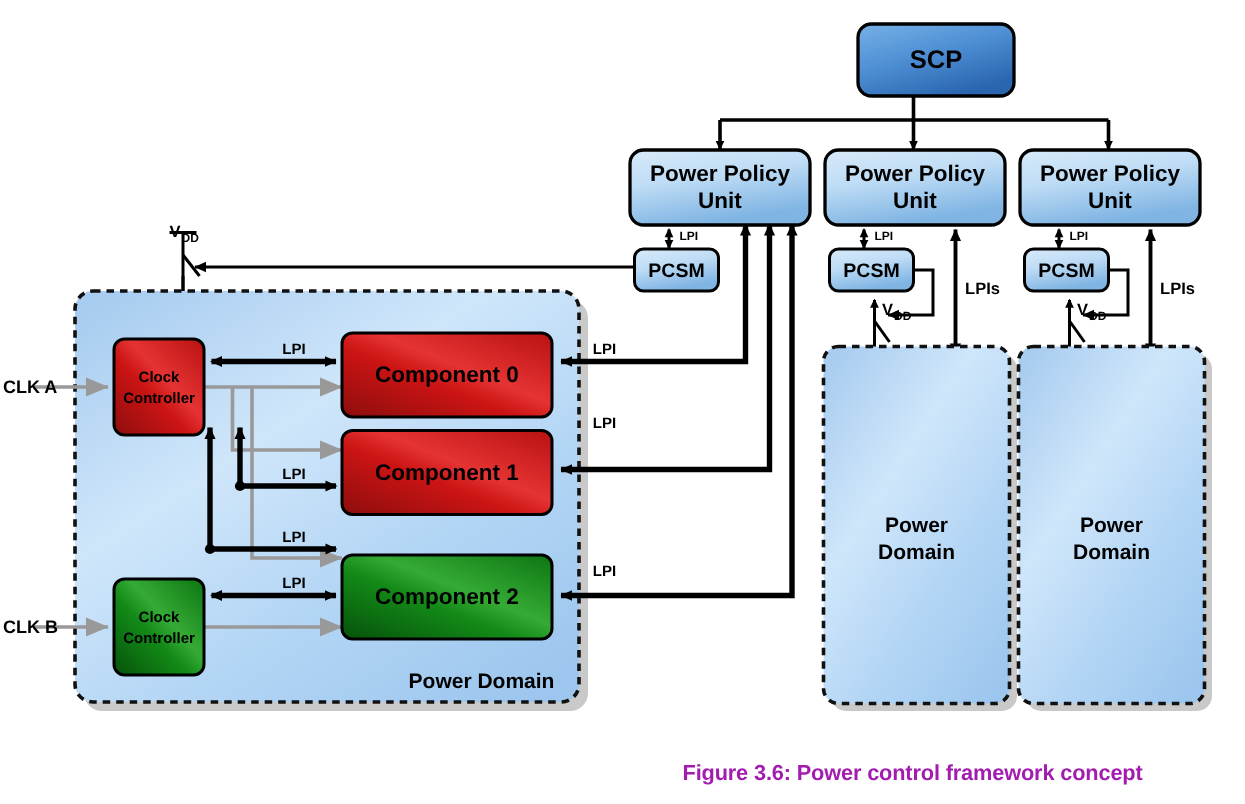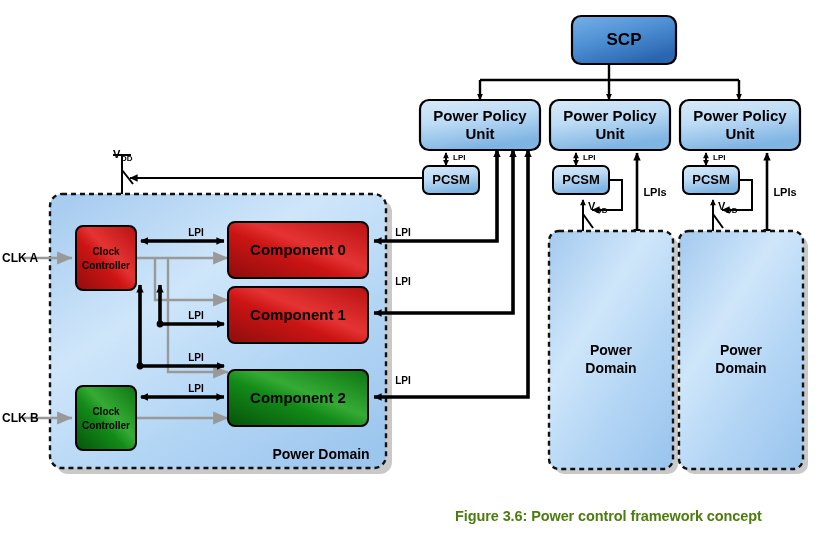--- a/index.html
+++ b/index.html
@@ -44,21 +44,21 @@
   .flow-black { stroke: #000000; fill: none; stroke-linecap: butt; }
   .flow-grey { stroke: #999999; fill: none; }
   .caption {
     position: absolute;
     left: 455px;
     top: 508px;
     width: 375px;
     font-family: "Liberation Sans", sans-serif;
     font-size: 14.5px;
     font-weight: bold;
-    color: #4d7c0f;
+    color: #a21caf;
     letter-spacing: -0.1px;
   }
   .watermark {
     position: absolute;
     left: 500px;
     top: 496px;
     font-family: "Liberation Sans", sans-serif;
     font-size: 19px;
     color: #b9b9b9;
     opacity: 0.85;

